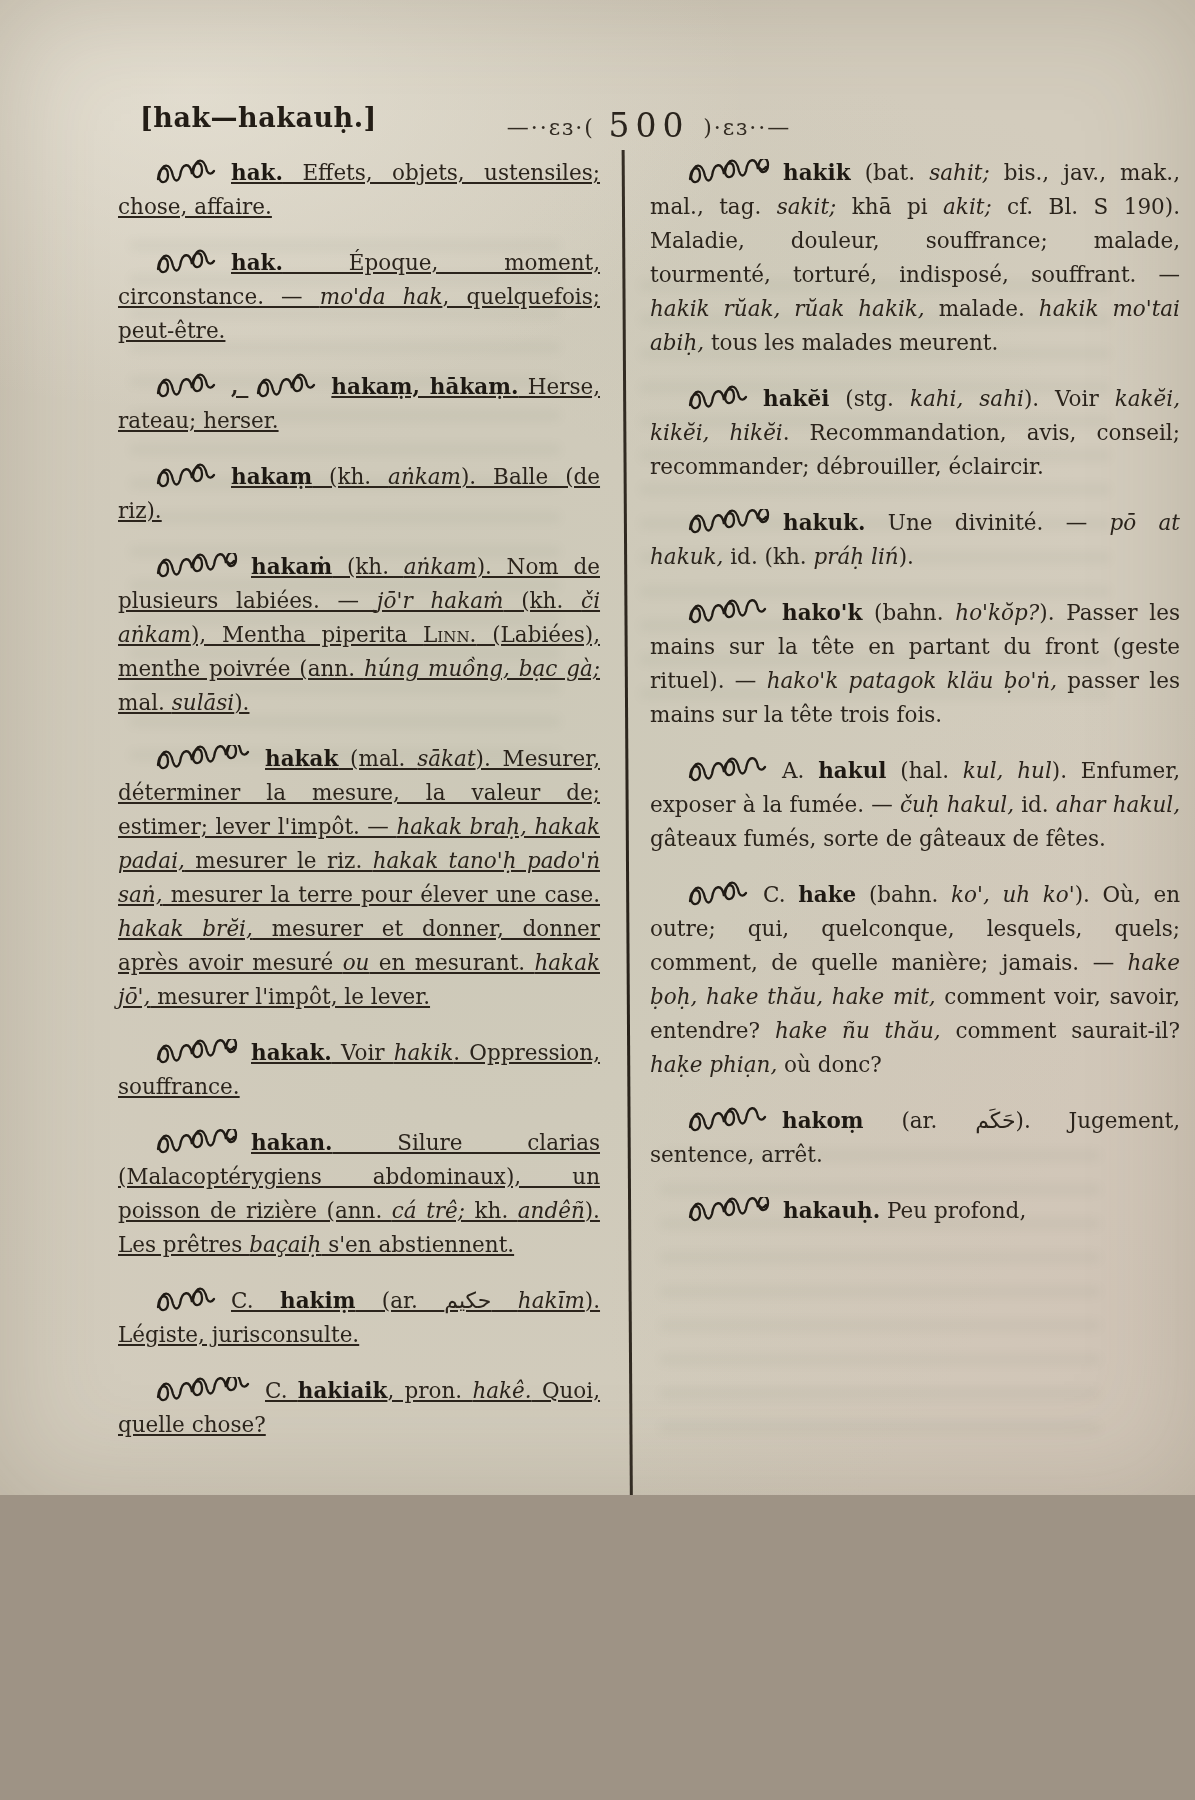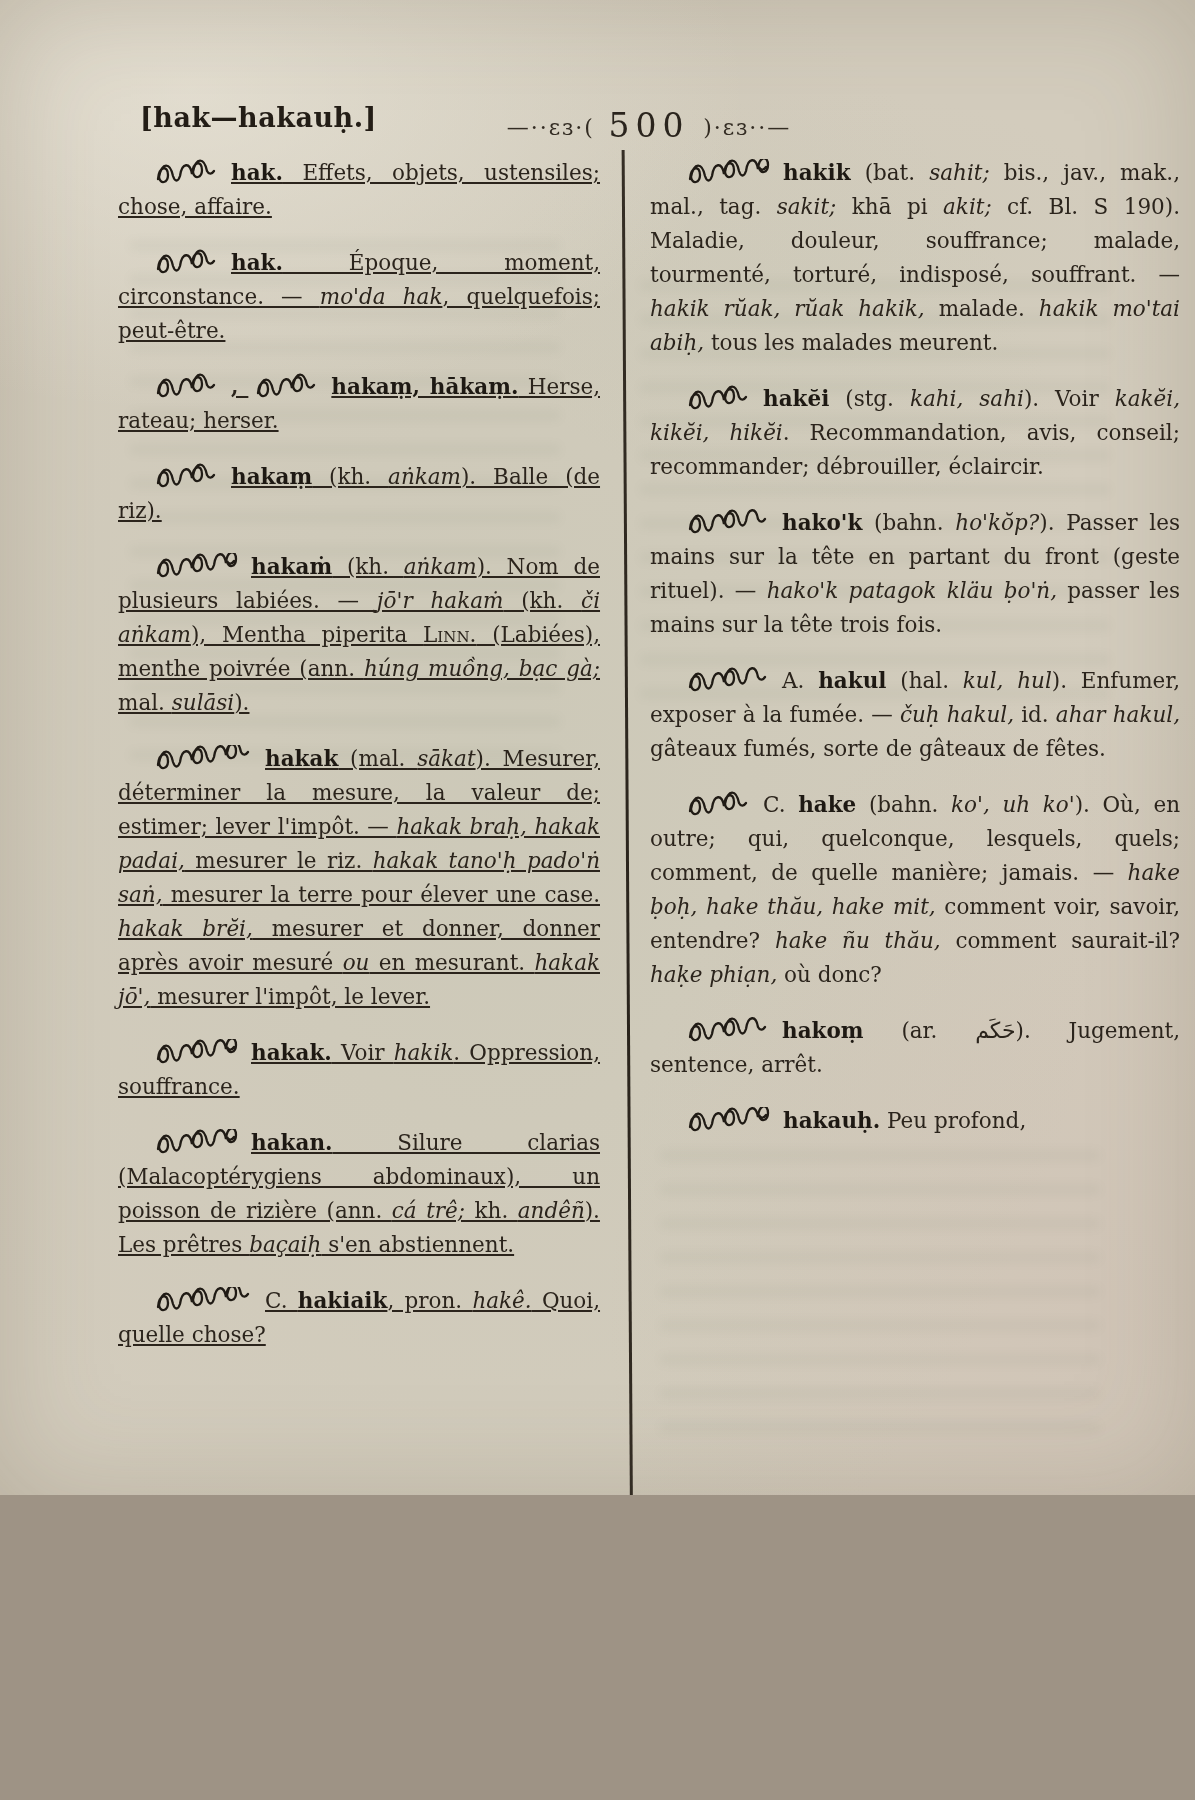--- a/index.html
+++ b/index.html
@@ -91,32 +91,38 @@
         </svg><span class="seg-b">hakaṁ</span><span class="seg-p"> (kh. </span><span class="seg-i">aṅkam</span><span class="seg-p">). Nom de plusieurs labiées. — </span><span class="seg-i">jō'r hakaṁ</span><span class="seg-p"> (kh. </span><span class="seg-i">či aṅkam</span><span class="seg-p">), Mentha piperita </span><span class="seg-sc">Linn.</span><span class="seg-p"> (Labiées), menthe poivrée (ann. </span><span class="seg-i">húng muồng, bạc gà;</span><span class="seg-p"> mal. </span><span class="seg-i">sulāsi</span><span class="seg-p">).</span></p>
       <p class="entry"><svg width="100" height="28" viewBox="0 0 100 28" class="cham">
           <path d="M4,20 c1,-13 10,-14 10,-4 c0,8 -8,10 -9,2 c3,-15 11,-15 14,-1 c2,6 5,6 7,0 c2,-14 10,-14 12,-2 c1,-13 10,-14 10,-4 c0,8 -8,10 -9,2 c3,-15 11,-15 14,-1 c2,6 5,6 7,0 c2,-14 10,-14 12,-2 c1,-13 10,-14 10,-4 c0,8 -8,10 -9,2 c3,-15 11,-15 14,-1 c2,4 5,3 7,0" fill="none" stroke="#201b15" stroke-width="2.3" stroke-linecap="round"></path>
         </svg><span class="seg-b">hakak</span><span class="seg-p"> (mal. </span><span class="seg-i">sākat</span><span class="seg-p">). Mesurer, déterminer la mesure, la valeur de; estimer; lever l'impôt. — </span><span class="seg-i">hakak braḥ, hakak padai,</span><span class="seg-p"> mesurer le riz. </span><span class="seg-i">hakak tano'ḥ pado'ṅ saṅ,</span><span class="seg-p"> mesurer la terre pour élever une case. </span><span class="seg-i">hakak brĕi,</span><span class="seg-p"> mesurer et donner, donner après avoir mesuré </span><span class="seg-i">ou</span><span class="seg-p"> en mesurant. </span><span class="seg-i">hakak jō',</span><span class="seg-p"> mesurer l'impôt, le lever.</span></p>
       <p class="entry"><svg width="86" height="28" viewBox="0 0 86 28" class="cham">
           <path d="M4,20 c1,-13 10,-14 10,-4 c0,8 -8,10 -9,2 c3,-15 11,-15 14,-1 c2,6 5,6 7,0 c2,-14 10,-14 12,-2 c1,-13 10,-14 10,-4 c0,8 -8,10 -9,2 c3,-15 11,-15 14,-1 c2,6 5,6 7,0 c2,-14 10,-14 12,-2 c1,-13 10,-14 10,-4 c0,8 -8,10 -9,2 c2,4 5,3 7,0" fill="none" stroke="#201b15" stroke-width="2.3" stroke-linecap="round"></path>
         </svg><span class="seg-b">hakak.</span><span class="seg-p"> Voir </span><span class="seg-i">hakik</span><span class="seg-p">. Oppression, souffrance.</span></p>
       <p class="entry"><svg width="86" height="28" viewBox="0 0 86 28" class="cham">
           <path d="M4,20 c1,-13 10,-14 10,-4 c0,8 -8,10 -9,2 c3,-15 11,-15 14,-1 c2,6 5,6 7,0 c2,-14 10,-14 12,-2 c1,-13 10,-14 10,-4 c0,8 -8,10 -9,2 c3,-15 11,-15 14,-1 c2,6 5,6 7,0 c2,-14 10,-14 12,-2 c1,-13 10,-14 10,-4 c0,8 -8,10 -9,2 c2,4 5,3 7,0" fill="none" stroke="#201b15" stroke-width="2.3" stroke-linecap="round"></path>
         </svg><span class="seg-b">hakan.</span><span class="seg-p"> Silure clarias (Malacoptérygiens abdominaux), un poisson de rizière (ann. </span><span class="seg-i">cá trê;</span><span class="seg-p"> kh. </span><span class="seg-i">andêñ</span><span class="seg-p">). Les prêtres </span><span class="seg-i">baçaiḥ</span><span class="seg-p"> s'en abstiennent.</span></p>
+      <p class="entry"><svg width="66" height="28" viewBox="0 0 66 28" class="cham">
+          <path d="M4,20 c1,-13 10,-14 10,-4 c0,8 -8,10 -9,2 c3,-15 11,-15 14,-1 c2,6 5,6 7,0 c2,-14 10,-14 12,-2 c1,-13 10,-14 10,-4 c0,8 -8,10 -9,2 c3,-15 11,-15 14,-1 c2,4 5,3 7,0" fill="none" stroke="#201b15" stroke-width="2.3" stroke-linecap="round"></path>
+        </svg><span class="seg-p">C. </span><span class="seg-b">hakiṃ</span><span class="seg-p"> (ar. </span><span class="seg-ar">حكيم</span><span class="seg-p"> </span><span class="seg-i">hakīm</span><span class="seg-p">). Légiste, jurisconsulte.</span></p>
       <p class="entry"><svg width="100" height="28" viewBox="0 0 100 28" class="cham">
           <path d="M4,20 c1,-13 10,-14 10,-4 c0,8 -8,10 -9,2 c3,-15 11,-15 14,-1 c2,6 5,6 7,0 c2,-14 10,-14 12,-2 c1,-13 10,-14 10,-4 c0,8 -8,10 -9,2 c3,-15 11,-15 14,-1 c2,6 5,6 7,0 c2,-14 10,-14 12,-2 c1,-13 10,-14 10,-4 c0,8 -8,10 -9,2 c3,-15 11,-15 14,-1 c2,4 5,3 7,0" fill="none" stroke="#201b15" stroke-width="2.3" stroke-linecap="round"></path>
         </svg><span class="seg-p">C. </span><span class="seg-b">hakiaik</span><span class="seg-p">, pron. </span><span class="seg-i">hakê.</span><span class="seg-p"> Quoi, quelle chose?</span></p>
     </div>
   <div class="rule"></div>
   <div class="col col-right">
       <p class="entry"><svg width="86" height="28" viewBox="0 0 86 28" class="cham">
           <path d="M4,20 c1,-13 10,-14 10,-4 c0,8 -8,10 -9,2 c3,-15 11,-15 14,-1 c2,6 5,6 7,0 c2,-14 10,-14 12,-2 c1,-13 10,-14 10,-4 c0,8 -8,10 -9,2 c3,-15 11,-15 14,-1 c2,6 5,6 7,0 c2,-14 10,-14 12,-2 c1,-13 10,-14 10,-4 c0,8 -8,10 -9,2 c2,4 5,3 7,0" fill="none" stroke="#201b15" stroke-width="2.3" stroke-linecap="round"></path>
         </svg><span class="seg-b">hakik</span><span class="seg-p"> (bat. </span><span class="seg-i">sahit;</span><span class="seg-p"> bis., jav., mak., mal., tag. </span><span class="seg-i">sakit;</span><span class="seg-p"> khā pi </span><span class="seg-i">akit;</span><span class="seg-p"> cf. Bl. S 190). Maladie, douleur, souffrance; malade, tourmenté, torturé, indisposé, souffrant. — </span><span class="seg-i">hakik rŭak, rŭak hakik,</span><span class="seg-p"> malade. </span><span class="seg-i">hakik mo'tai abiḥ,</span><span class="seg-p"> tous les malades meurent.</span></p>
       <p class="entry"><svg width="66" height="28" viewBox="0 0 66 28" class="cham">
           <path d="M4,20 c1,-13 10,-14 10,-4 c0,8 -8,10 -9,2 c3,-15 11,-15 14,-1 c2,6 5,6 7,0 c2,-14 10,-14 12,-2 c1,-13 10,-14 10,-4 c0,8 -8,10 -9,2 c3,-15 11,-15 14,-1 c2,4 5,3 7,0" fill="none" stroke="#201b15" stroke-width="2.3" stroke-linecap="round"></path>
         </svg><span class="seg-b">hakĕi</span><span class="seg-p"> (stg. </span><span class="seg-i">kahi, sahi</span><span class="seg-p">). Voir </span><span class="seg-i">kakĕi, kikĕi, hikĕi</span><span class="seg-p">. Recommandation, avis, conseil; recommander; débrouiller, éclaircir.</span></p>
+      <p class="entry"><svg width="86" height="28" viewBox="0 0 86 28" class="cham">
+          <path d="M4,20 c1,-13 10,-14 10,-4 c0,8 -8,10 -9,2 c3,-15 11,-15 14,-1 c2,6 5,6 7,0 c2,-14 10,-14 12,-2 c1,-13 10,-14 10,-4 c0,8 -8,10 -9,2 c3,-15 11,-15 14,-1 c2,6 5,6 7,0 c2,-14 10,-14 12,-2 c1,-13 10,-14 10,-4 c0,8 -8,10 -9,2 c2,4 5,3 7,0" fill="none" stroke="#201b15" stroke-width="2.3" stroke-linecap="round"></path>
+        </svg><span class="seg-b">hakuk.</span><span class="seg-p"> Une divinité. — </span><span class="seg-i">pō at hakuk,</span><span class="seg-p"> id. (kh. </span><span class="seg-i">práḥ liń</span><span class="seg-p">).</span></p>
       <p class="entry"><svg width="85" height="28" viewBox="0 0 85 28" class="cham">
           <path d="M4,20 c1,-13 10,-14 10,-4 c0,8 -8,10 -9,2 c3,-15 11,-15 14,-1 c2,6 5,6 7,0 c2,-14 10,-14 12,-2 c1,-13 10,-14 10,-4 c0,8 -8,10 -9,2 c3,-15 11,-15 14,-1 c2,6 5,6 7,0 c2,-14 10,-14 12,-2 c2,4 5,3 7,0" fill="none" stroke="#201b15" stroke-width="2.3" stroke-linecap="round"></path>
         </svg><span class="seg-b">hako'k</span><span class="seg-p"> (bahn. </span><span class="seg-i">ho'kŏp?</span><span class="seg-p">). Passer les mains sur la tête en partant du front (geste rituel). — </span><span class="seg-i">hako'k patagok kläu ḅo'ṅ,</span><span class="seg-p"> passer les mains sur la tête trois fois.</span></p>
       <p class="entry"><svg width="85" height="28" viewBox="0 0 85 28" class="cham">
           <path d="M4,20 c1,-13 10,-14 10,-4 c0,8 -8,10 -9,2 c3,-15 11,-15 14,-1 c2,6 5,6 7,0 c2,-14 10,-14 12,-2 c1,-13 10,-14 10,-4 c0,8 -8,10 -9,2 c3,-15 11,-15 14,-1 c2,6 5,6 7,0 c2,-14 10,-14 12,-2 c2,4 5,3 7,0" fill="none" stroke="#201b15" stroke-width="2.3" stroke-linecap="round"></path>
         </svg><span class="seg-p">A. </span><span class="seg-b">hakul</span><span class="seg-p"> (hal. </span><span class="seg-i">kul, hul</span><span class="seg-p">). Enfumer, exposer à la fumée. — </span><span class="seg-i">čuḥ hakul,</span><span class="seg-p"> id. </span><span class="seg-i">ahar hakul,</span><span class="seg-p"> gâteaux fumés, sorte de gâteaux de fêtes.</span></p>
       <p class="entry"><svg width="66" height="28" viewBox="0 0 66 28" class="cham">
           <path d="M4,20 c1,-13 10,-14 10,-4 c0,8 -8,10 -9,2 c3,-15 11,-15 14,-1 c2,6 5,6 7,0 c2,-14 10,-14 12,-2 c1,-13 10,-14 10,-4 c0,8 -8,10 -9,2 c3,-15 11,-15 14,-1 c2,4 5,3 7,0" fill="none" stroke="#201b15" stroke-width="2.3" stroke-linecap="round"></path>
         </svg><span class="seg-p">C. </span><span class="seg-b">hake</span><span class="seg-p"> (bahn. </span><span class="seg-i">ko', uh ko'</span><span class="seg-p">). Où, en outre; qui, quelconque, lesquels, quels; comment, de quelle manière; jamais. — </span><span class="seg-i">hake ḅoḥ, hake thău, hake mit,</span><span class="seg-p"> comment voir, savoir, entendre? </span><span class="seg-i">hake ñu thău,</span><span class="seg-p"> comment saurait-il? </span><span class="seg-i">haḳe phiạn,</span><span class="seg-p"> où donc?</span></p>
       <p class="entry"><svg width="85" height="28" viewBox="0 0 85 28" class="cham">

